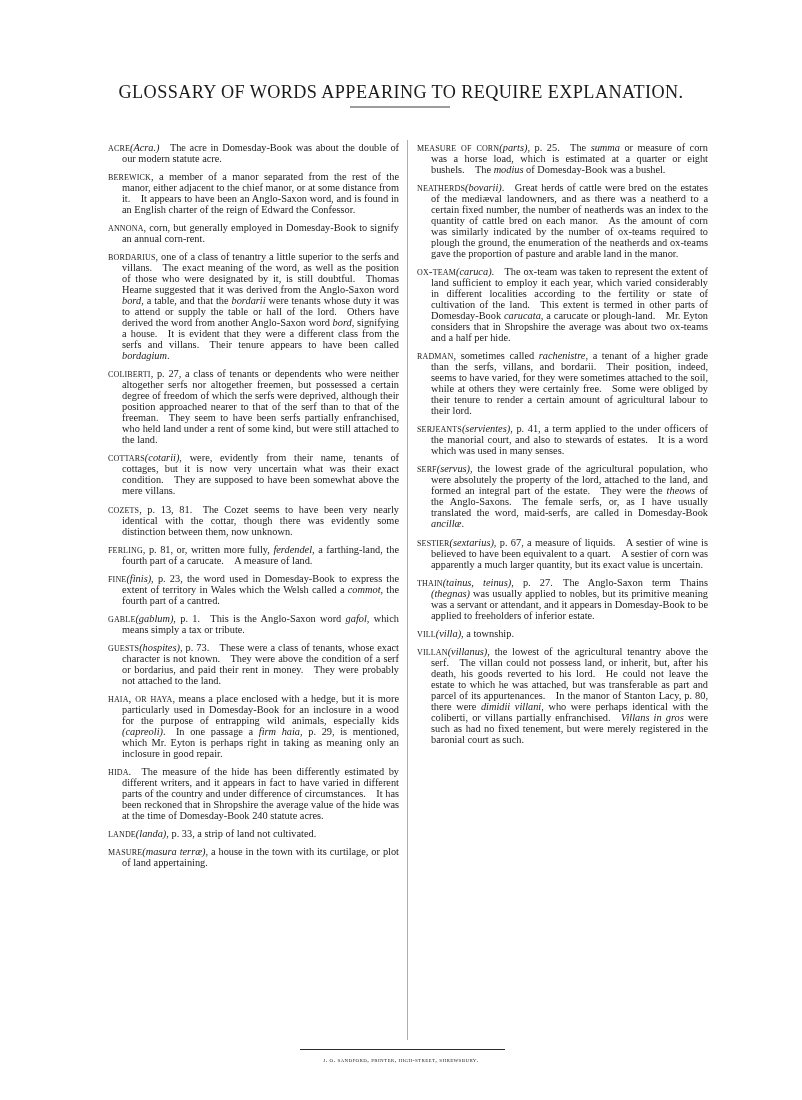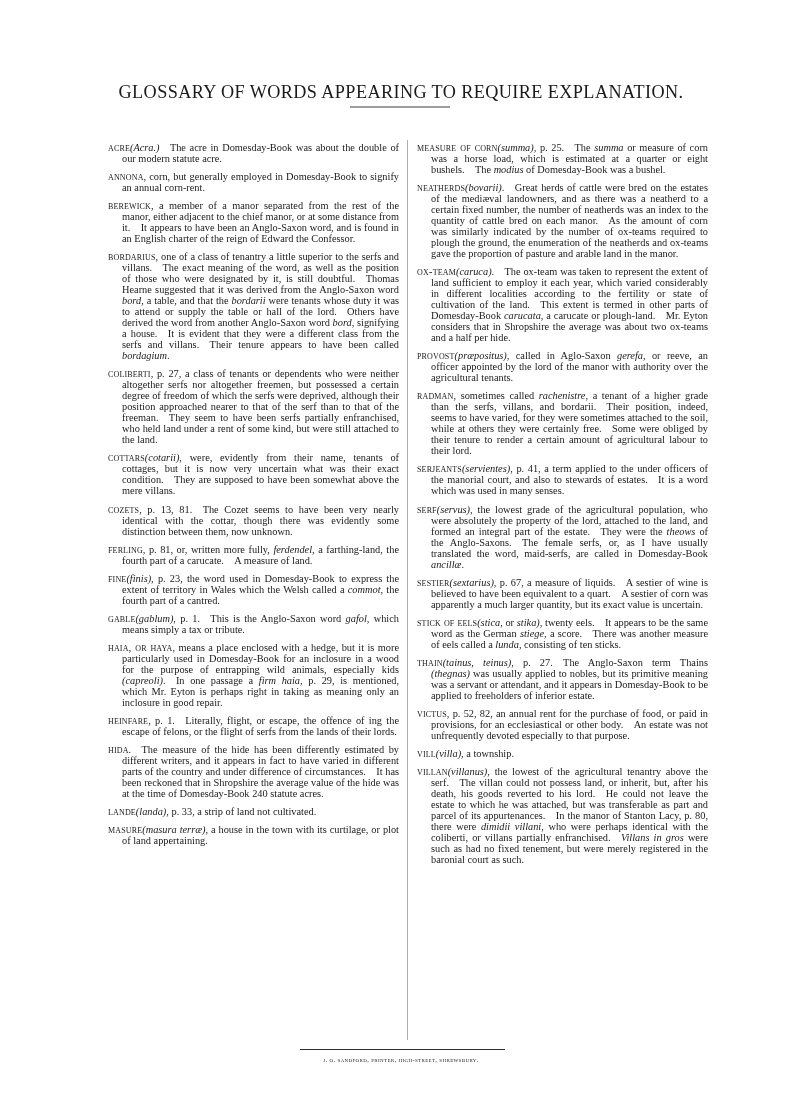--- a/index.html
+++ b/index.html
@@ -112,47 +112,44 @@
 <div class="page">
 
   <h1 class="page-title">GLOSSARY OF WORDS APPEARING TO REQUIRE EXPLANATION.</h1>
   <div class="title-rule"></div>
 
   <div class="col-divider"></div>
 
   <div class="columns">
     <div class="col" id="col-left">
         <p class="entry"><span class="hw">Acre</span><span><i>(Acra.)</i> The acre in Domesday-Book was about the double of our modern statute acre.</span></p>
+        <p class="entry"><span class="hw">Berewick</span><span>, a member of a manor separated from the rest of the manor, either adjacent to the chief manor, or at some distance from it. It appears to have been an Anglo-Saxon word, and is found in an English charter of the reign of Edward the Confessor.</span></p>
         <p class="entry"><span class="hw">Annona</span><span>, corn, but generally employed in Domesday-Book to signify an annual corn-rent.</span></p>
-        <p class="entry"><span class="hw">Berewick</span><span>, a member of a manor separated from the rest of the manor, either adjacent to the chief manor, or at some distance from it. It appears to have been an Anglo-Saxon word, and is found in an English charter of the reign of Edward the Confessor.</span></p>
         <p class="entry"><span class="hw">Bordarius</span><span>, one of a class of tenantry a little superior to the serfs and villans. The exact meaning of the word, as well as the position of those who were designated by it, is still doubtful. Thomas Hearne suggested that it was derived from the Anglo-Saxon word <i>bord</i>, a table, and that the <i>bordarii</i> were tenants whose duty it was to attend or supply the table or hall of the lord. Others have derived the word from another Anglo-Saxon word <i>bord</i>, signifying a house. It is evident that they were a different class from the serfs and villans. Their tenure appears to have been called <i>bordagium</i>.</span></p>
         <p class="entry"><span class="hw">Coliberti</span><span>, p. 27, a class of tenants or dependents who were neither altogether serfs nor altogether freemen, but possessed a certain degree of freedom of which the serfs were deprived, although their position approached nearer to that of the serf than to that of the freeman. They seem to have been serfs partially enfranchised, who held land under a rent of some kind, but were still attached to the land.</span></p>
         <p class="entry"><span class="hw">Cottars</span><span><i>(cotarii)</i>, were, evidently from their name, tenants of cottages, but it is now very uncertain what was their exact condition. They are supposed to have been somewhat above the mere villans.</span></p>
         <p class="entry"><span class="hw">Cozets</span><span>, p. 13, 81. The Cozet seems to have been very nearly identical with the cottar, though there was evidently some distinction between them, now unknown.</span></p>
         <p class="entry"><span class="hw">Ferling</span><span>, p. 81, or, written more fully, <i>ferdendel</i>, a farthing-land, the fourth part of a carucate. A measure of land.</span></p>
         <p class="entry"><span class="hw">Fine</span><span><i>(finis)</i>, p. 23, the word used in Domesday-Book to express the extent of territory in Wales which the Welsh called a <i>commot</i>, the fourth part of a cantred.</span></p>
         <p class="entry"><span class="hw">Gable</span><span><i>(gablum)</i>, p. 1. This is the Anglo-Saxon word <i>gafol</i>, which means simply a tax or tribute.</span></p>
+        <p class="entry"><span class="hw">Guests</span><span><i>(hospites)</i>, p. 73. These were a class of tenants, whose exact character is not known. They were above the condition of a serf or bordarius, and paid their rent in money. They were probably not attached to the land.</span></p>
         <p class="entry"><span class="hw">Haia, or Haya</span><span>, means a place enclosed with a hedge, but it is more particularly used in Domesday-Book for an inclosure in a wood for the purpose of entrapping wild animals, especially kids <i>(capreoli)</i>. In one passage a <i>firm haia</i>, p. 29, is mentioned, which Mr. Eyton is perhaps right in taking as meaning only an inclosure in good repair.</span></p>
-        <p class="entry"><span class="hw">Heinfare</span><span>, p. 1. Literally, flight, or escape, the offence of ing the escape of felons, or the flight of serfs from the lands of their lords.</span></p>
         <p class="entry"><span class="hw">Hida</span><span>. The measure of the hide has been differently estimated by different writers, and it appears in fact to have varied in different parts of the country and under difference of circumstances. It has been reckoned that in Shropshire the average value of the hide was at the time of Domesday-Book 240 statute acres.</span></p>
         <p class="entry"><span class="hw">Lande</span><span><i>(landa)</i>, p. 33, a strip of land not cultivated.</span></p>
         <p class="entry"><span class="hw">Masure</span><span><i>(masura terræ)</i>, a house in the town with its curtilage, or plot of land appertaining.</span></p>
       </div>
     <div class="col" id="col-right">
-        <p class="entry"><span class="hw">Measure of Corn</span><span><i>(summa)</i>, p. 25. The <i>summa</i> or measure of corn was a horse load, which is estimated at a quarter or eight bushels. The <i>modius</i> of Domesday-Book was a bushel.</span></p>
+        <p class="entry"><span class="hw">Measure of Corn</span><span><i>(parts)</i>, p. 25. The <i>summa</i> or measure of corn was a horse load, which is estimated at a quarter or eight bushels. The <i>modius</i> of Domesday-Book was a bushel.</span></p>
         <p class="entry"><span class="hw">Neatherds</span><span><i>(bovarii)</i>. Great herds of cattle were bred on the estates of the mediæval landowners, and as there was a neatherd to a certain fixed number, the number of neatherds was an index to the quantity of cattle bred on each manor. As the amount of corn was similarly indicated by the number of ox-teams required to plough the ground, the enumeration of the neatherds and ox-teams gave the proportion of pasture and arable land in the manor.</span></p>
         <p class="entry"><span class="hw">Ox-team</span><span><i>(caruca)</i>. The ox-team was taken to represent the extent of land sufficient to employ it each year, which varied considerably in different localities according to the fertility or state of cultivation of the land. This extent is termed in other parts of Domesday-Book <i>carucata</i>, a carucate or plough-land. Mr. Eyton considers that in Shropshire the average was about two ox-teams and a half per hide.</span></p>
-        <p class="entry"><span class="hw">Provost</span><span><i>(præpositus)</i>, called in Aglo-Saxon <i>gerefa</i>, or reeve, an officer appointed by the lord of the manor with authority over the agricultural tenants.</span></p>
         <p class="entry"><span class="hw">Radman</span><span>, sometimes called <i>rachenistre</i>, a tenant of a higher grade than the serfs, villans, and bordarii. Their position, indeed, seems to have varied, for they were sometimes attached to the soil, while at others they were certainly free. Some were obliged by their tenure to render a certain amount of agricultural labour to their lord.</span></p>
         <p class="entry"><span class="hw">Serjeants</span><span><i>(servientes)</i>, p. 41, a term applied to the under officers of the manorial court, and also to stewards of estates. It is a word which was used in many senses.</span></p>
         <p class="entry"><span class="hw">Serf</span><span><i>(servus)</i>, the lowest grade of the agricultural population, who were absolutely the property of the lord, attached to the land, and formed an integral part of the estate. They were the <i>theows</i> of the Anglo-Saxons. The female serfs, or, as I have usually translated the word, maid-serfs, are called in Domesday-Book <i>ancillæ</i>.</span></p>
         <p class="entry"><span class="hw">Sestier</span><span><i>(sextarius)</i>, p. 67, a measure of liquids. A sestier of wine is believed to have been equivalent to a quart. A sestier of corn was apparently a much larger quantity, but its exact value is uncertain.</span></p>
-        <p class="entry"><span class="hw">Stick of eels</span><span><i>(stica</i>, or <i>stika)</i>, twenty eels. It appears to be the same word as the German <i>stiege</i>, a score. There was another measure of eels called a <i>lunda</i>, consisting of ten sticks.</span></p>
         <p class="entry"><span class="hw">Thain</span><span><i>(tainus, teinus)</i>, p. 27. The Anglo-Saxon term Thains <i>(thegnas)</i> was usually applied to nobles, but its primitive meaning was a servant or attendant, and it appears in Domesday-Book to be applied to freeholders of inferior estate.</span></p>
-        <p class="entry"><span class="hw">Victus</span><span>, p. 52, 82, an annual rent for the purchase of food, or paid in provisions, for an ecclesiastical or other body. An estate was not unfrequently devoted especially to that purpose.</span></p>
         <p class="entry"><span class="hw">Vill</span><span><i>(villa)</i>, a township.</span></p>
         <p class="entry"><span class="hw">Villan</span><span><i>(villanus)</i>, the lowest of the agricultural tenantry above the serf. The villan could not possess land, or inherit, but, after his death, his goods reverted to his lord. He could not leave the estate to which he was attached, but was transferable as part and parcel of its appurtenances. In the manor of Stanton Lacy, p. 80, there were <i>dimidii villani</i>, who were perhaps identical with the coliberti, or villans partially enfranchised. <i>Villans in gros</i> were such as had no fixed tenement, but were merely registered in the baronial court as such.</span></p>
       </div>
   </div>
 
   <div class="footer-rule"></div>
   <div class="imprint">J. O. SANDFORD, PRINTER, HIGH-STREET, SHREWSBURY.</div>
 
 </div>
 

